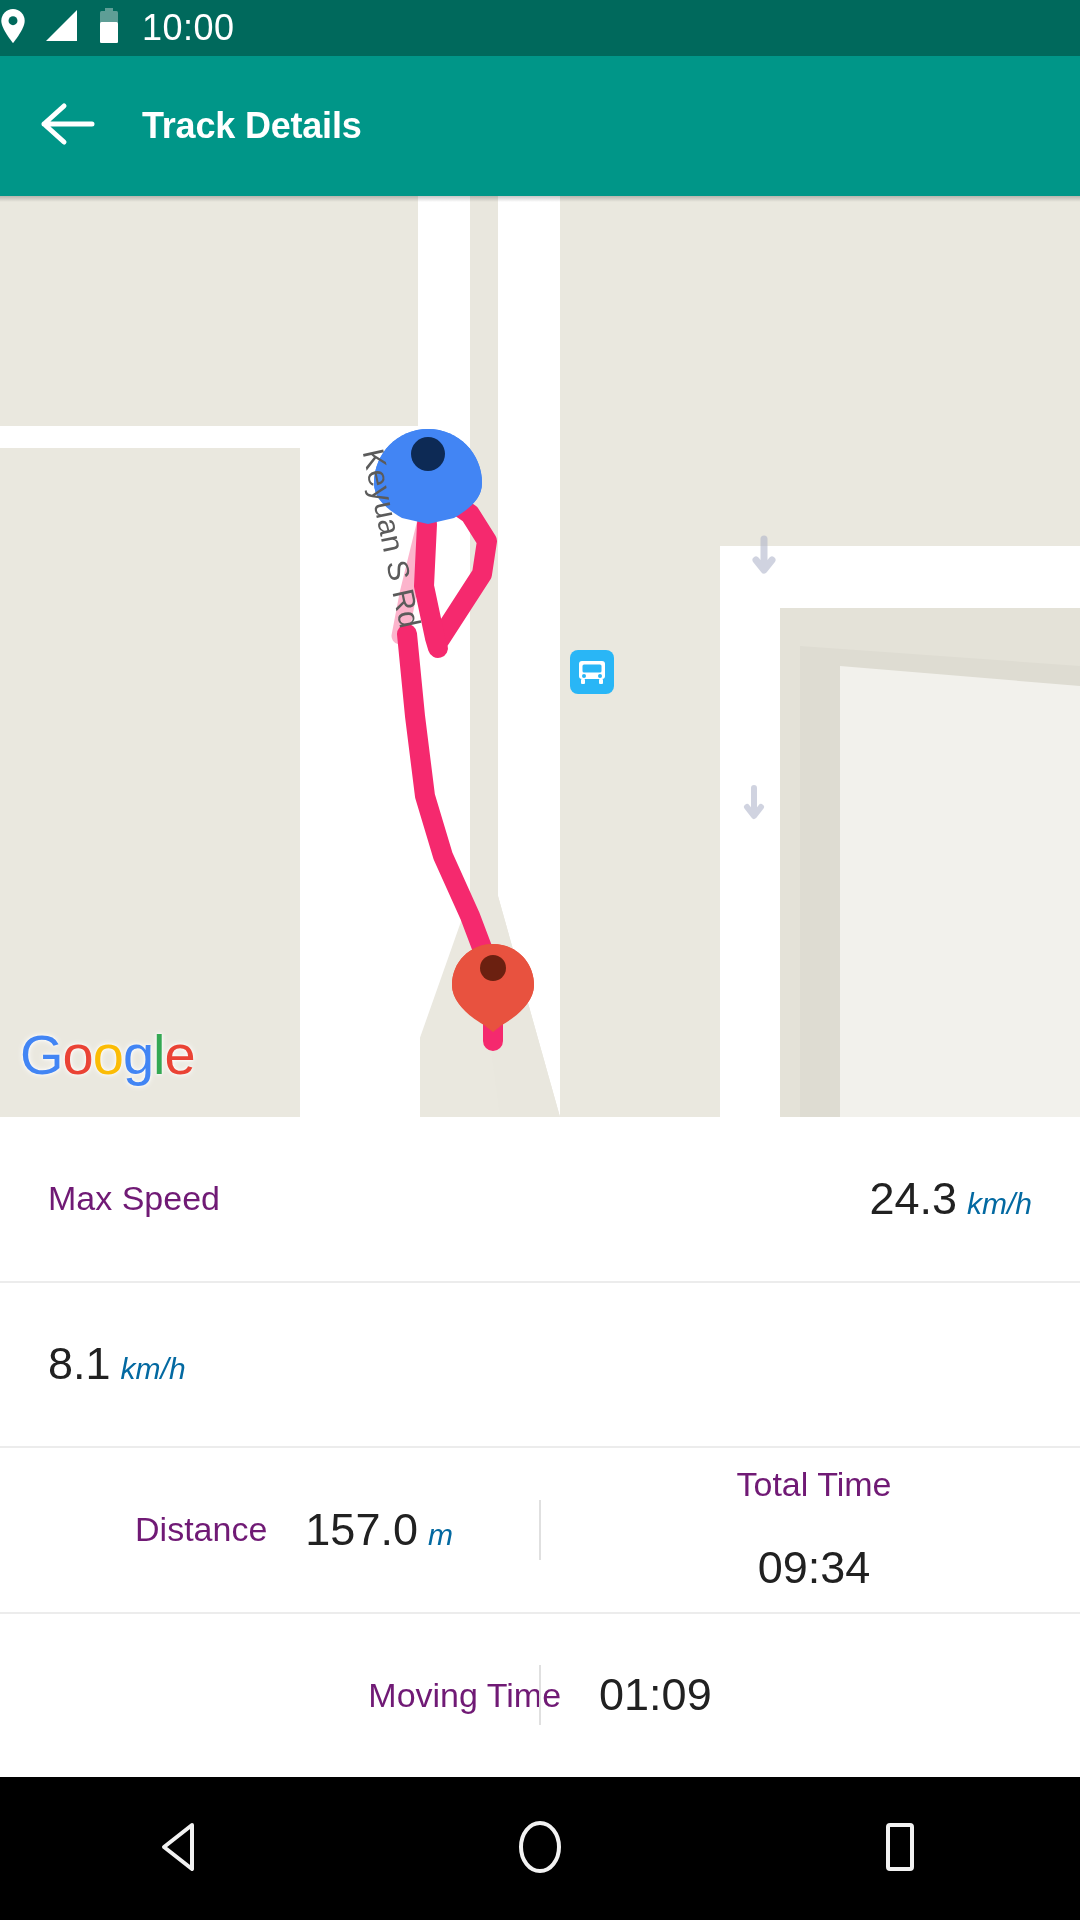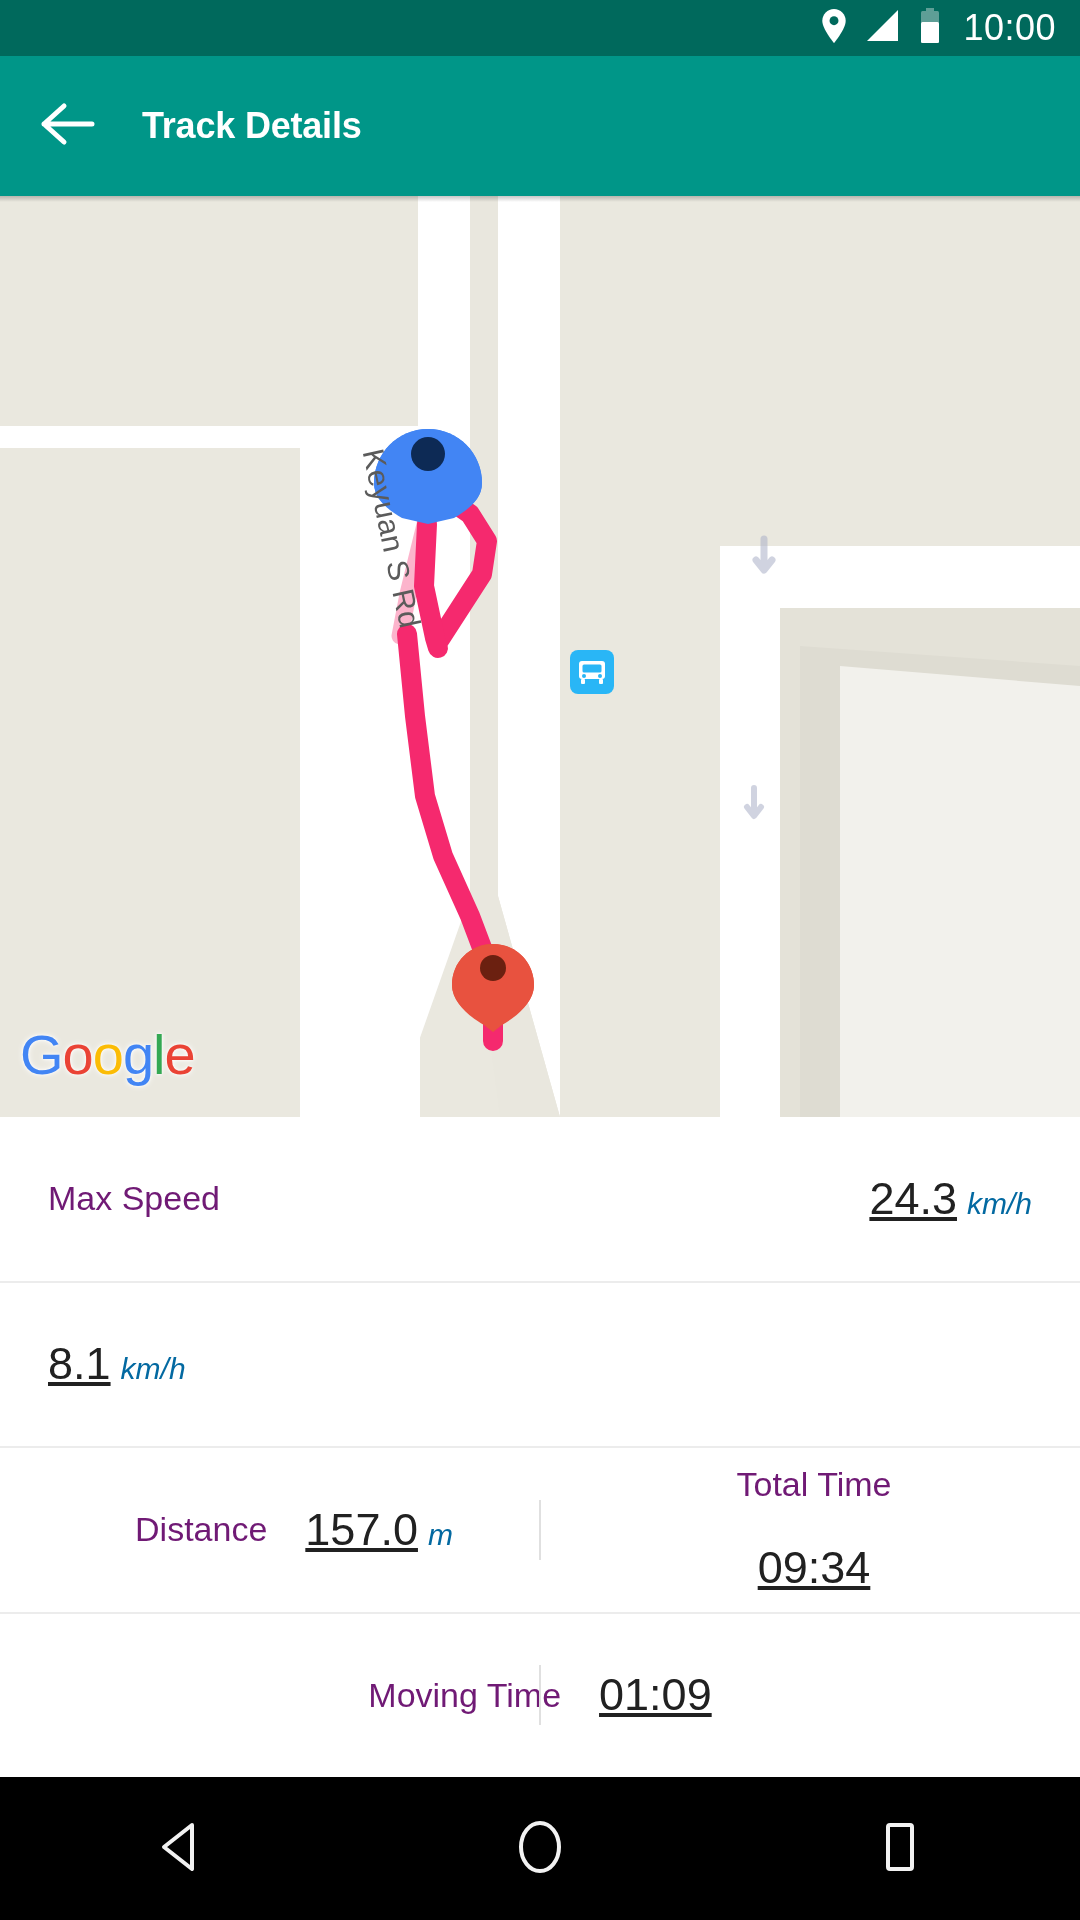--- a/index.html
+++ b/index.html
@@ -7,21 +7,21 @@
     width: 1080px; height: 1920px;
     background: #ffffff;
     font-family: "Liberation Sans", sans-serif;
     overflow: hidden;
   }
   #app { position: relative; width: 1080px; height: 1920px; display: flex; flex-direction: column; }
 
   
   .status-bar {
     height: 56px; background: #00695C;
-    display: flex; align-items: center; justify-content: flex-end;
+    display: flex; align-items: center; justify-content: flex-start;
     padding-right: 24px; gap: 18px; flex: 0 0 56px;
   }
   .status-icon { display: block; }
   .status-time {
     color: #ffffff; font-size: 36px; font-weight: 400;
     letter-spacing: 0.5px; line-height: 1; margin-left: 4px;
   }
 
   
   .app-bar {
@@ -71,21 +71,21 @@
 
   
   .stats { flex: 1 1 auto; background: #ffffff; display: flex; flex-direction: column; }
   .stat-row {
     flex: 1 1 0; display: flex; align-items: center;
     border-bottom: 2px solid #ECECEC; padding: 0 48px; position: relative;
   }
   .stat-row:last-child { border-bottom: none; }
   .wide { justify-content: space-between; }
   .stat-label { font-size: 34px; color: #701a75; font-weight: 400; white-space: nowrap; }
-  .stat-value { font-size: 45px; color: #212121; font-weight: 400; white-space: nowrap; text-decoration: underline; }
+  .stat-value { font-size: 45px; color: #212121; font-weight: 400; white-space: nowrap; }
   .stat-unit { font-size: 30px; color: #0369a1; font-weight: 400; margin-left: 10px; font-style: italic; }
   .value-wrap { display: flex; align-items: baseline; }
   .half {
     flex: 1 1 50%; display: flex; align-items: center;
     justify-content: center; gap: 38px;
   }
   .half.right { padding-left: 56px; flex-direction: column; }
   .cell-divider {
     position: absolute; left: 539px; top: 50%; transform: translateY(-50%);
     width: 2px; height: 60px; background: #E0E0E0;

